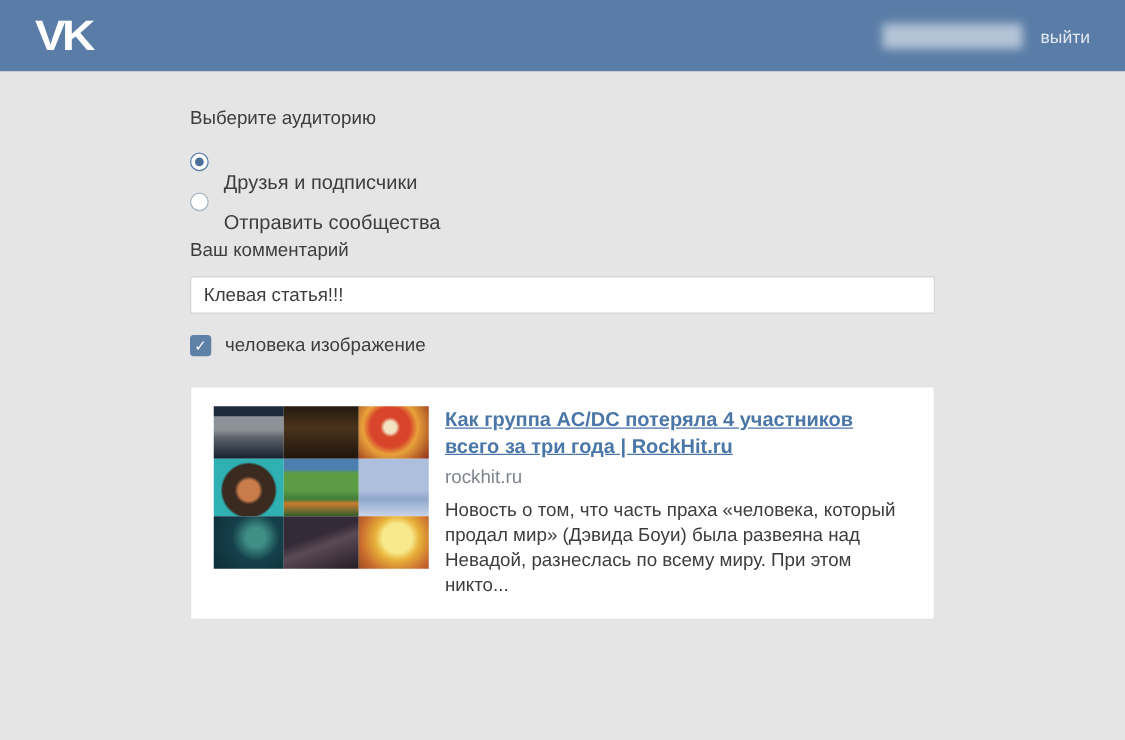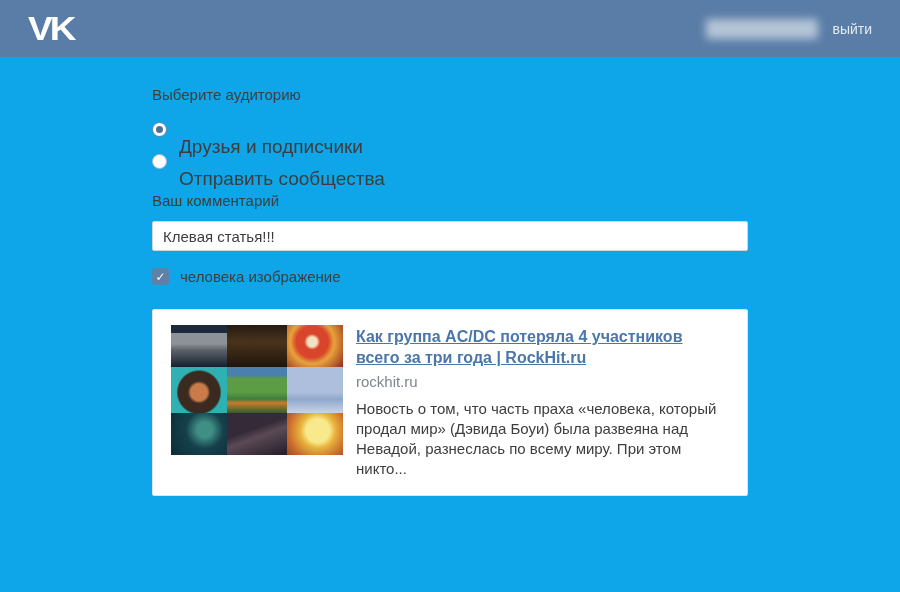--- a/index.html
+++ b/index.html
@@ -11,21 +11,21 @@
   *{box-sizing:border-box;}
   html,body{margin:0;padding:0;}
   body{
     font-family:"Liberation Sans","DejaVu Sans",sans-serif;
     background:#ffffff;
   }
   .app{
     position:relative;
     width:900px;height:592px;
     overflow:hidden;
-    background:#0ea5e9;
+    background:#e5e5e5;
   }
 
   
   .header{
     height:57px;
     background:var(--header-bg);
     display:flex;align-items:center;
     padding:0 28px 0 28px;
   }
   .vk-logo{
@@ -73,21 +73,21 @@
   .radio{
     width:15px;height:15px;flex-shrink:0;
     border:1px solid #a9b5c1;
     border-radius:50%;
     background:#fff;
     display:flex;align-items:center;justify-content:center;
   }
   .radio .dot{display:none;width:7px;height:7px;border-radius:50%;background:#4c7097;}
   .radio.selected{border-color:#5b80ab;}
   .radio.selected .dot{display:block;}
-  .radio-label{font-size:19px;color:var(--text);margin-top:34px;}
+  .radio-label{font-size:16px;color:var(--text);margin-top:34px;}
 
   .comment-label{margin-top:21px;}
   .comment-input{
     display:block;
     margin-top:12px;
     width:596px;height:30px;
     border:1px solid #d0d6dc;
     border-radius:2px;
     padding:0 10px;
     font-size:15px;

